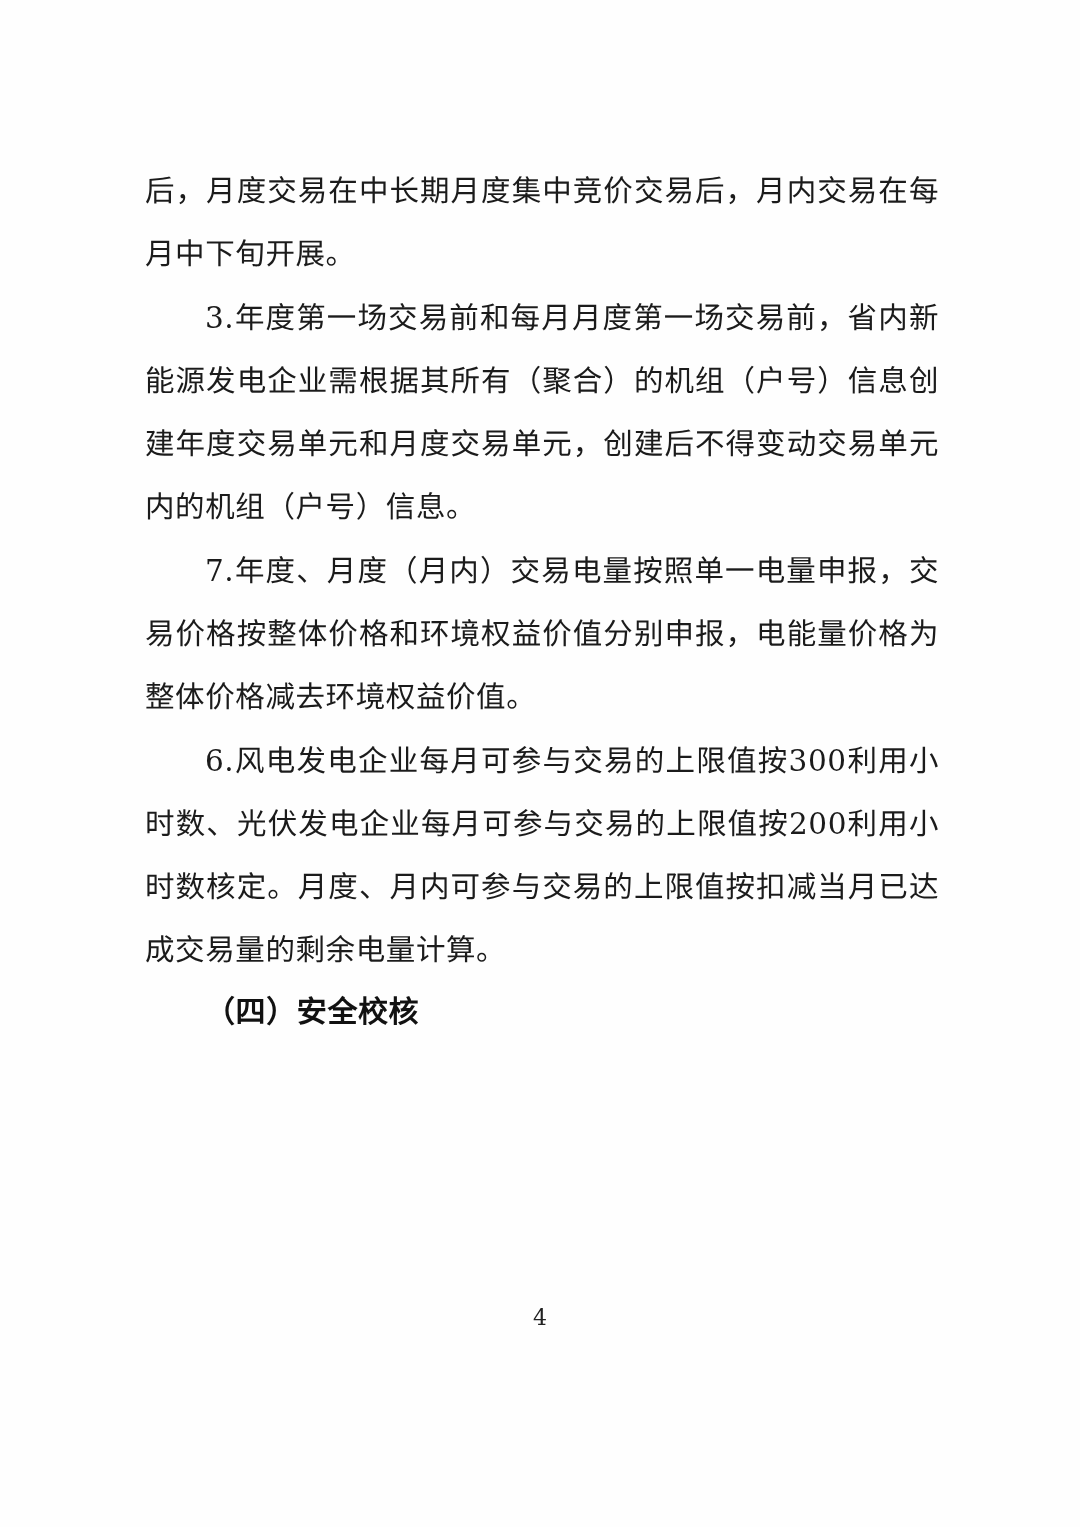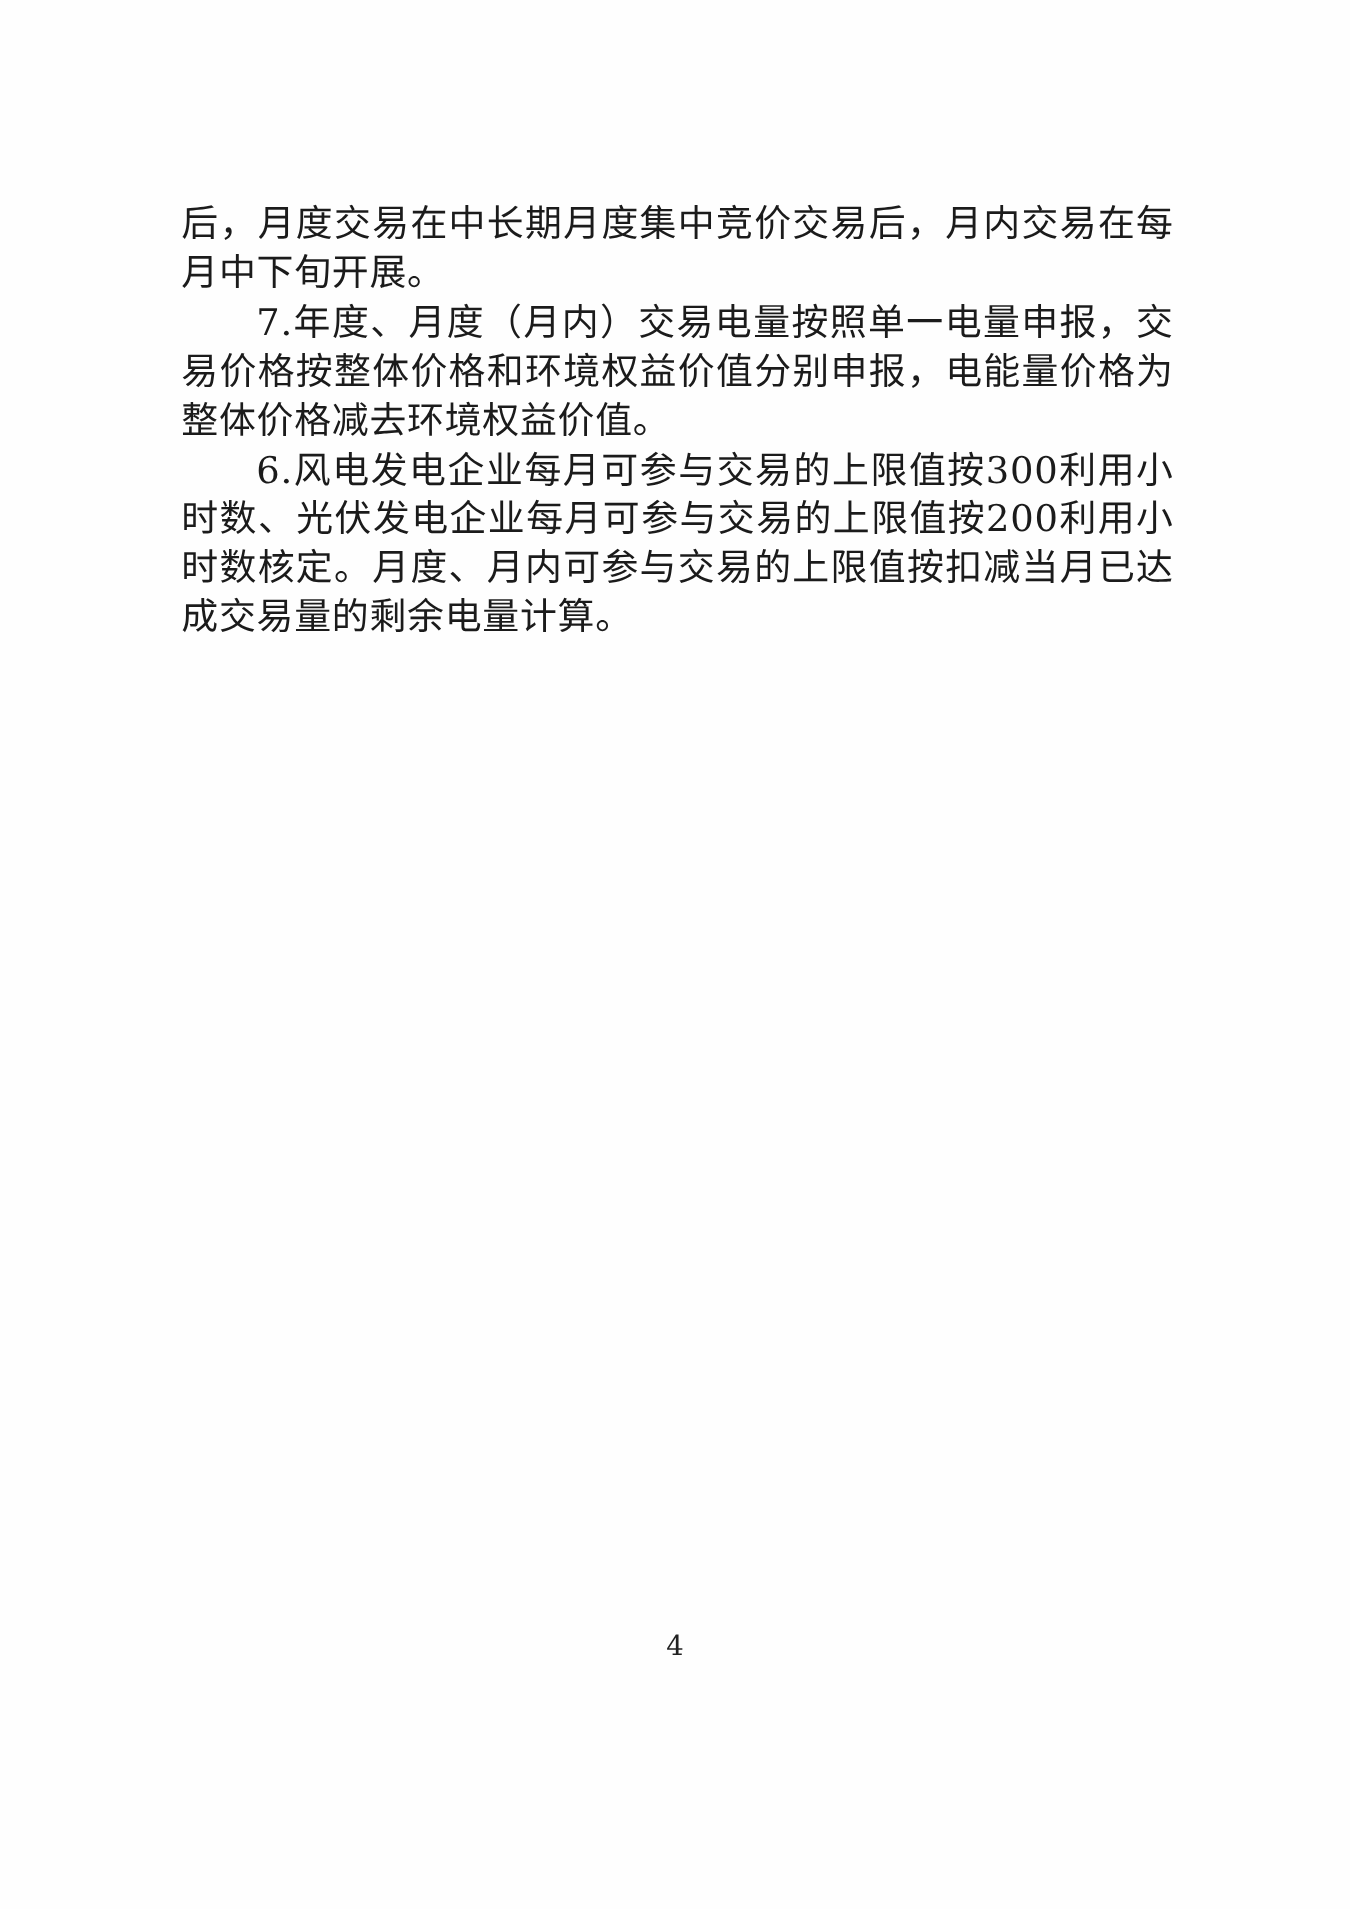--- a/index.html
+++ b/index.html
@@ -24,21 +24,21 @@
     background: #fefefe;
   }
   .content {
     position: absolute;
     left: 145px;
     top: 160px;
     width: 810px;
   }
   .para {
     font-size: 29.5px;
-    line-height: 39px;
+    line-height: 63px;
     letter-spacing: 0.6px;
     text-align: justify;
     text-justify: inter-character;
     margin: 0 16px 1px 0;
     color: #1b1b1b;
     font-family: "DejaVu Serif", "Liberation Serif", serif;
   }
   .para.indent {
     text-indent: 60px;
   }
@@ -65,27 +65,29 @@
 </style>
 </head>
 <body>
 
 <div class="page">
 
   <div class="content">
 
     <p class="para">后，月度交易在中长期月度集中竞价交易后，月内交易在每月中下旬开展。</p>
 
+    <p class="para indent">3.年度第一场交易前和每月月度第一场交易前，省内新能源发电企业需根据其所有（聚合）的机组（户号）信息创建年度交易单元和月度交易单元，创建后不得变动交易单元内的机组（户号）信息。</p>
 
     <p class="para indent">7.年度、月度（月内）交易电量按照单一电量申报，交易价格按整体价格和环境权益价值分别申报，电能量价格为整体价格减去环境权益价值。</p>
 
 
     <p class="para indent">6.风电发电企业每月可参与交易的上限值按300利用小时数、光伏发电企业每月可参与交易的上限值按200利用小时数核定。月度、月内可参与交易的上限值按扣减当月已达成交易量的剩余电量计算。</p>
 
     <div class="spacer-sm"></div>
 
+    <h2 class="heading">（四）安全校核</h2>
 
 
   </div>
 
   <div class="page-number">4</div>
 
 </div>
 
 </body></html>

